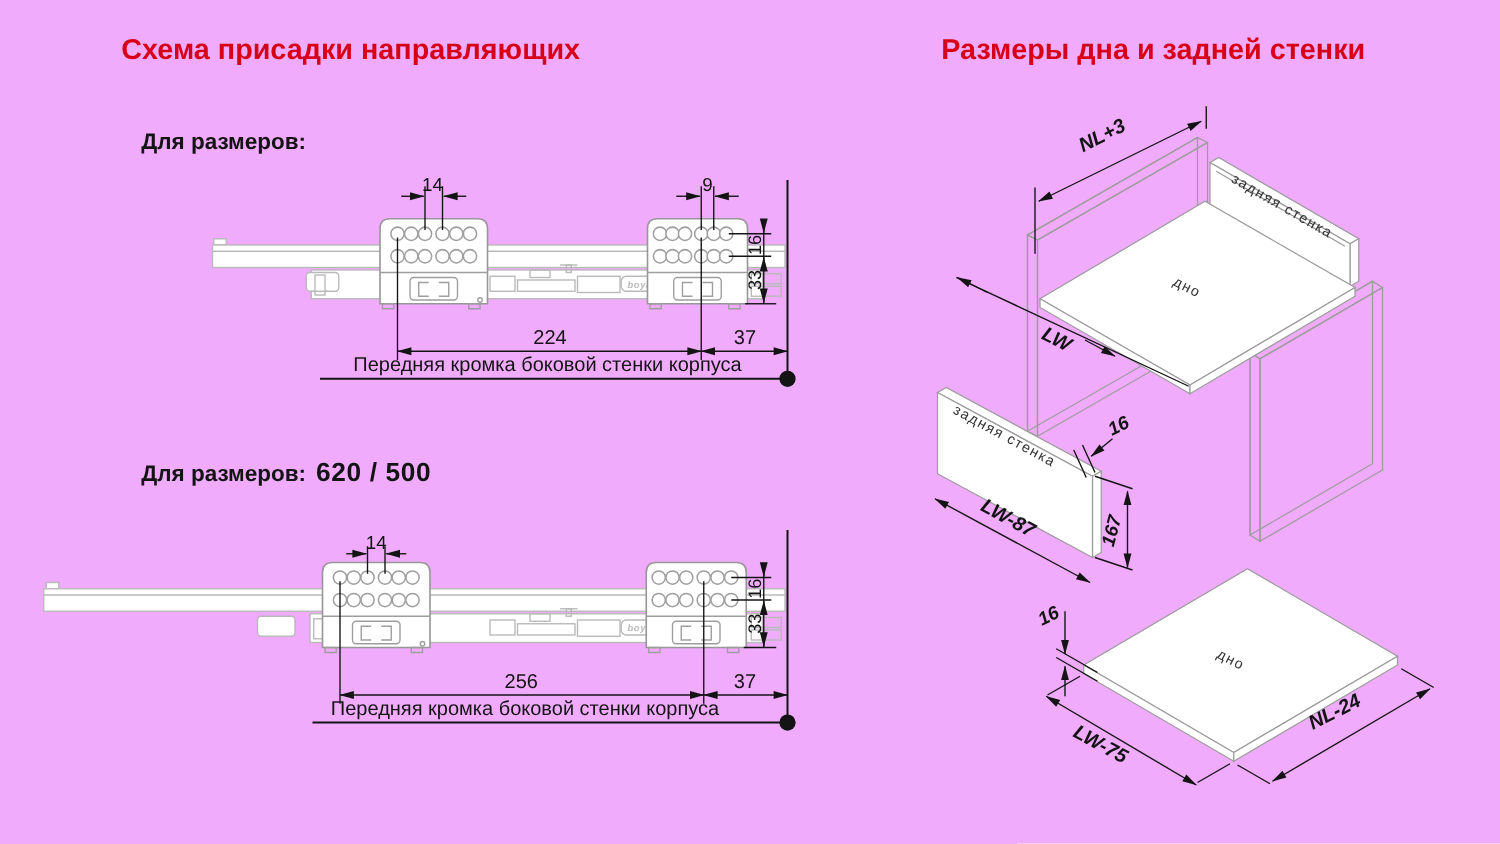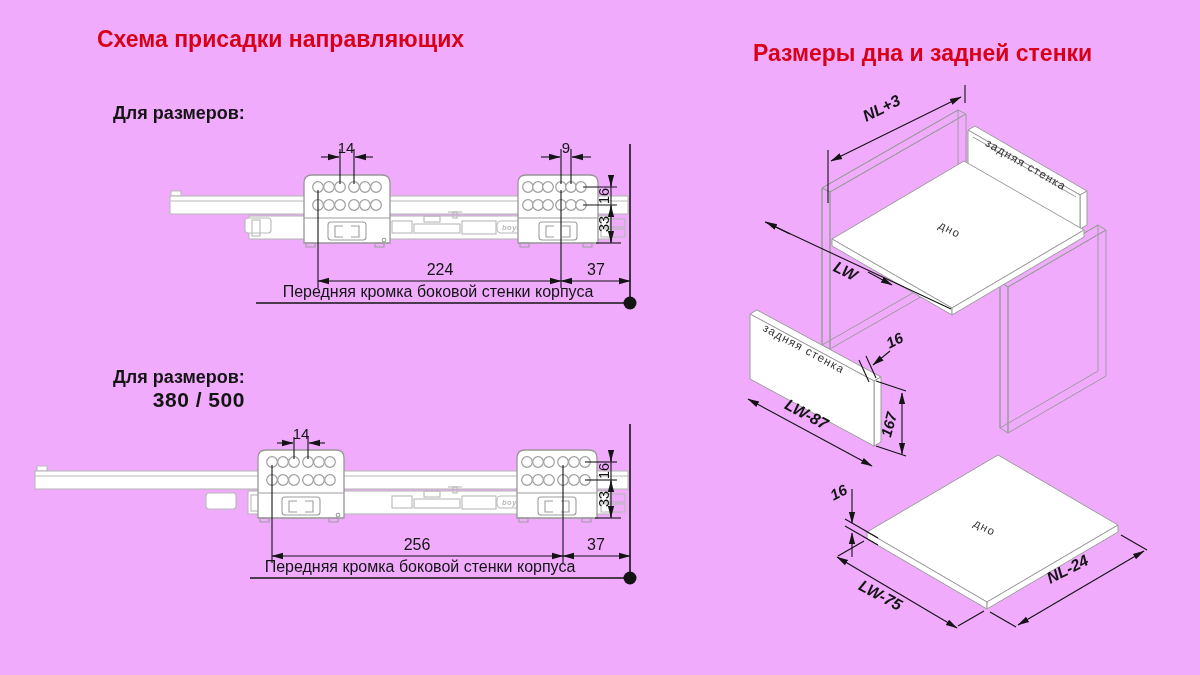--- a/index.html
+++ b/index.html
@@ -1,21 +1,21 @@
 <!DOCTYPE html>
 <html><head>
 <meta charset="utf-8">
 <style>
   html,body{margin:0;padding:0;background:#fff;}
   #canvas{position:relative;width:1200px;height:675px;background:#f0abfc;overflow:hidden;
           font-family:"Liberation Sans",sans-serif;}
   .abs{position:absolute;}
   .heading{font-size:23px;font-weight:700;color:#d80019;white-space:nowrap;}
   .subtitle{font-size:17px;color:#3a3a3a;white-space:nowrap;}
-  .sizeline{display:flex;align-items:flex-end;white-space:nowrap;color:#141414;flex-direction:column;}
+  .sizeline{display:flex;align-items:center;white-space:nowrap;color:#141414;}
   .sizeline .pre{font-size:18px;font-weight:600;}
   .sizeline .val{font-size:21px;font-weight:800;margin-left:8px;letter-spacing:0.5px;}
   svg{position:absolute;left:0;top:0;}
   
   .lg{stroke:#b9b9b9;fill:none;stroke-width:1.1;}
   .lgf{stroke:#b9b9b9;fill:#ffffff;stroke-width:1.1;}
   .mg{stroke:#979797;fill:#ffffff;stroke-width:1.3;}
   .mgn{stroke:#9e9e9e;fill:none;stroke-width:1.1;}
   .hole{stroke:#9e9e9e;fill:#ffffff;stroke-width:1.2;}
   .dk{stroke:#141414;fill:none;stroke-width:1.1;}
@@ -32,28 +32,28 @@
   .t-iso-sm{font-size:15px;font-weight:700;font-style:italic;}
   .t-lbl{font-size:11.5px;fill:#333;letter-spacing:1.2px;}
   .t-logo{font-size:7.5px;font-style:italic;font-weight:700;fill:#b9b9b9;letter-spacing:0.5px;}
 </style>
 </head>
 <body>
 
 <div id="canvas">
 
   <div class="abs heading" style="left:97px;top:26px;">Схема присадки направляющих</div>
-  <div class="abs heading" style="left:753px;top:40px;">Размеры дна и задней стенки</div>
+  <div class="abs heading" style="left:753px;top:26px;">Размеры дна и задней стенки</div>
 
   <div class="abs sizeline" style="left:113px;top:103px;">
     <span class="pre">Для размеров:</span>
   </div>
   <div class="abs sizeline" style="left:113px;top:367px;">
     <span class="pre">Для размеров:</span>
-    <span class="val">380 / 500</span>
+    <span class="val">620 / 500</span>
   </div>
 
   <svg width="1200" height="675" viewBox="0 0 1200 675">
     <defs>
       <marker id="arr" viewBox="0 0 10 8" refX="9.5" refY="4" markerWidth="11" markerHeight="8.5" orient="auto-start-reverse">
         <path d="M0,1.3 L10,4 L0,6.7 Z" fill="#141414"></path>
       </marker>
     </defs>
 
     <g>

